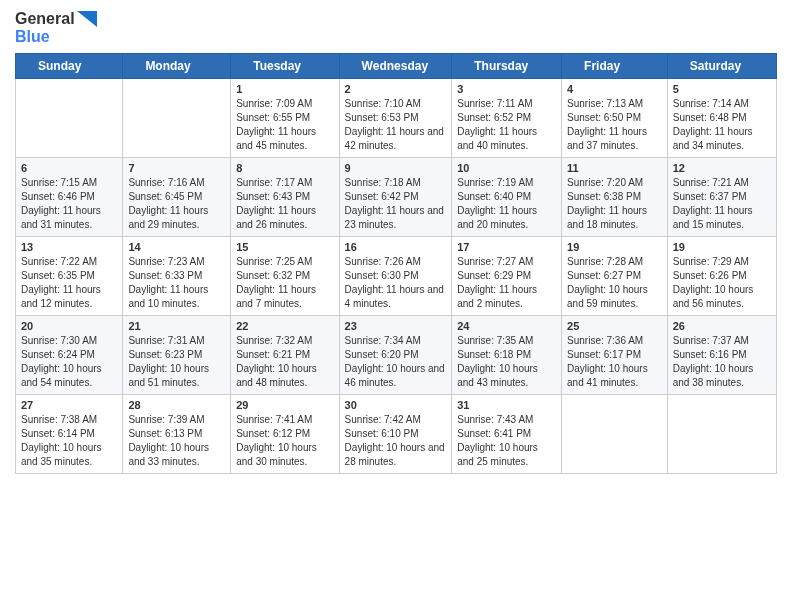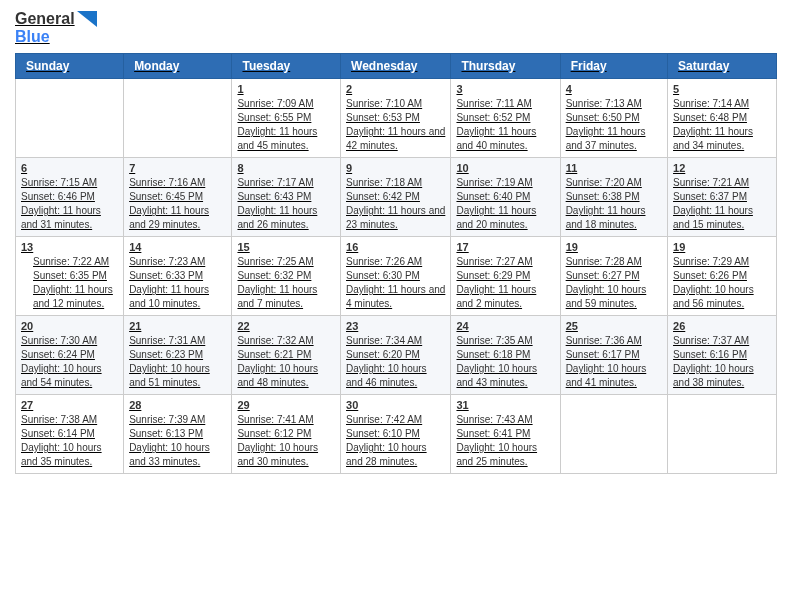--- a/index.html
+++ b/index.html
@@ -5,21 +5,20 @@
     * { box-sizing: border-box; margin: 0; padding: 0; }
     body {
       font-family: Arial, sans-serif;
       background: #fff;
       width: 792px;
       min-height: 612px;
     }
     .page {
       width: 792px;
       padding: 10px 15px;
-      text-decoration: underline;
     }
     .header {
       display: flex;
       justify-content: space-between;
       align-items: flex-start;
       margin-bottom: 8px;
     }
     .logo {
       display: flex;
       align-items: center;
@@ -41,21 +40,21 @@
     .calendar-table {
       width: 100%;
       border-collapse: collapse;
       border: 1px solid #ccc;
     }
     .calendar-table th {
       background-color: #2e6db4;
       color: #fff;
       font-size: 12px;
       font-weight: bold;
-      padding: 5px 10px;
+      padding: 5px 22px;
       text-align: left;
       border: 1px solid #2560a0;
     }
     .calendar-table td {
       vertical-align: top;
       border: 1px solid #ccc;
       padding: 4px 5px;
       font-size: 10px;
       color: #333;
       width: 113px;
@@ -188,21 +187,21 @@
           <td>
             <div class="day-number">12</div>
             <div class="day-detail" style="white-space: pre-line;">Sunrise: 7:21 AM
 Sunset: 6:37 PM
 Daylight: 11 hours and 15 minutes.</div>
           </td>
         </tr>
         <tr>
           <td>
             <div class="day-number">13</div>
-            <div class="day-detail" style="white-space: pre-line; margin-left: 12px;">Sunrise: 7:22 AM
+            <div class="day-detail" style="white-space: pre-line;">Sunrise: 7:22 AM
 Sunset: 6:35 PM
 Daylight: 11 hours and 12 minutes.</div>
           </td>
           <td>
             <div class="day-number">14</div>
             <div class="day-detail" style="white-space: pre-line;">Sunrise: 7:23 AM
 Sunset: 6:33 PM
 Daylight: 11 hours and 10 minutes.</div>
           </td>
           <td>

